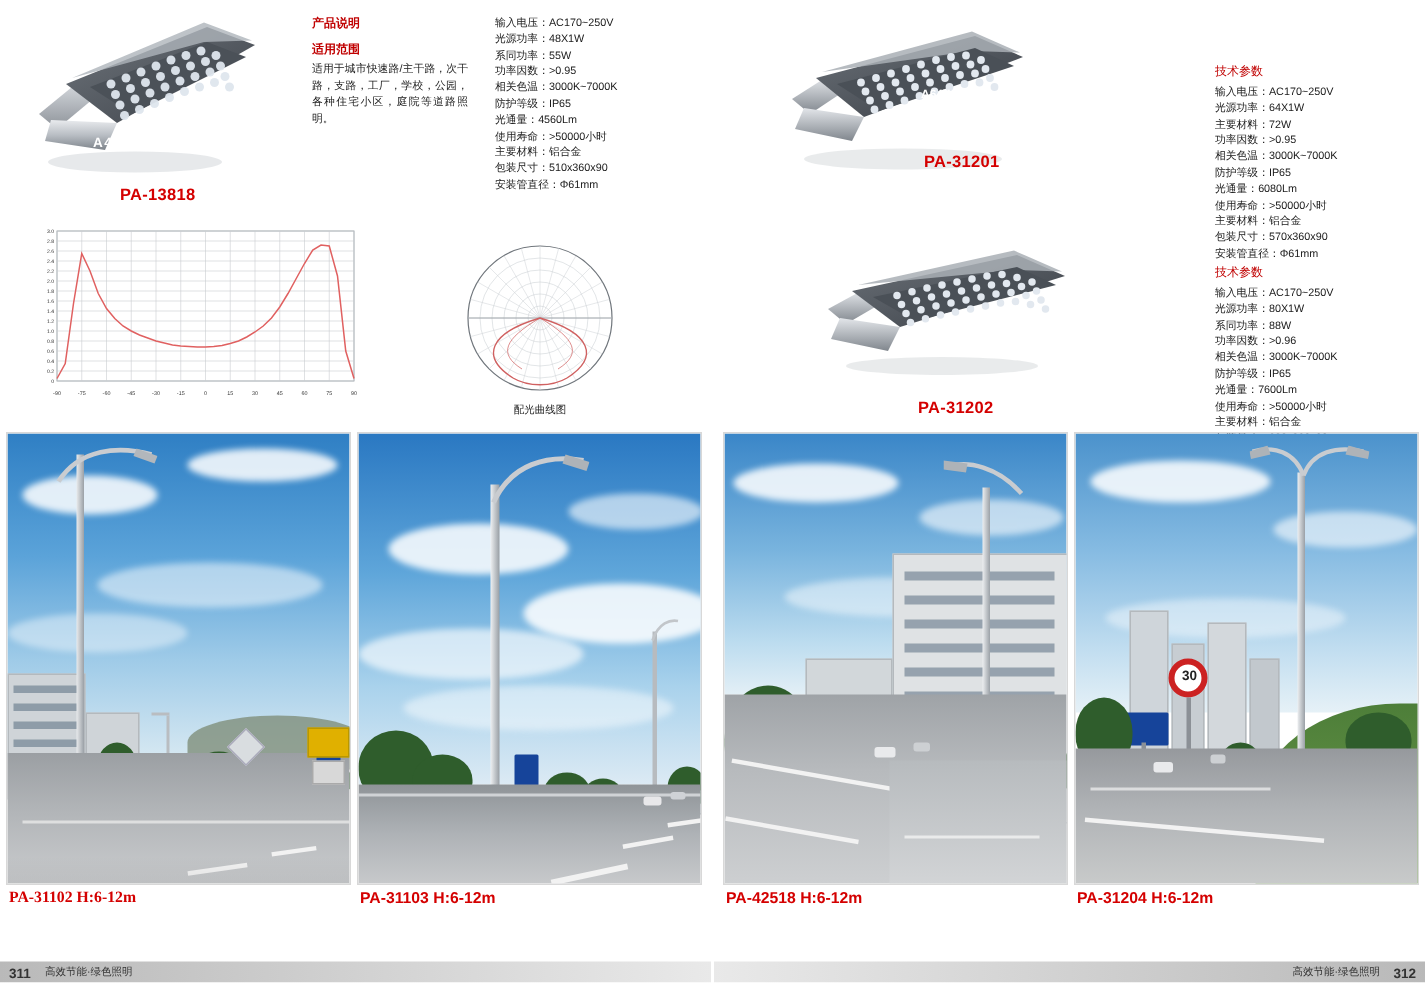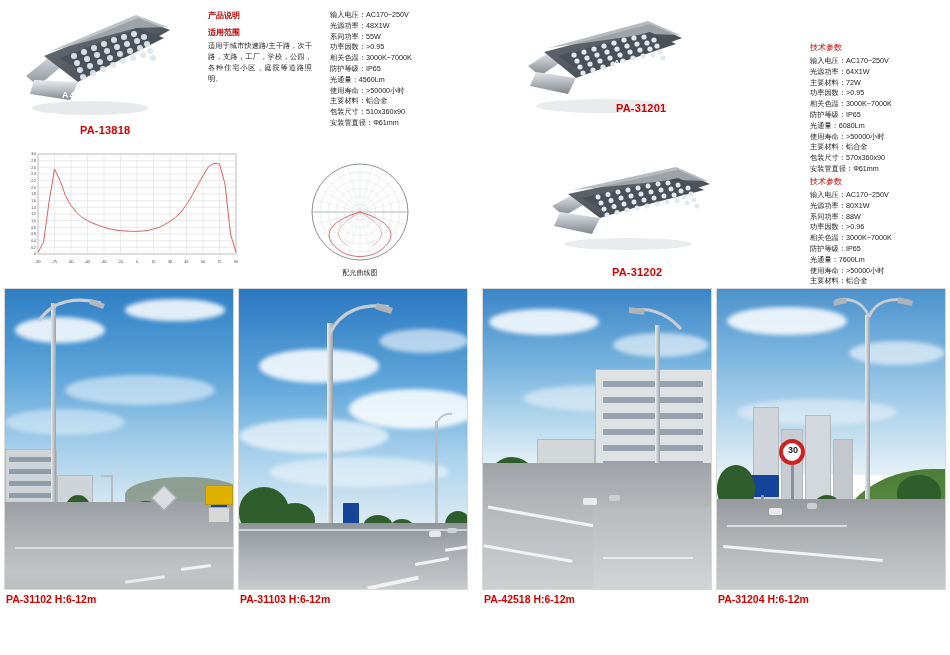--- a/index.html
+++ b/index.html
@@ -507,21 +507,21 @@
     <div class="road-line" style="left:10px; bottom:40px; width:220px; height:2px; background:#e9e9e9; opacity:.8;"></div>
     <div class="road-line" style="left:120px; bottom:8px; width:40px; height:3px; transform:rotate(-8deg);"></div>
     <div class="road-line" style="left:176px; bottom:20px; width:30px; height:3px; transform:rotate(-8deg);"></div>
 
     <div class="sign-blue" style="left:206px; top:212px; width:16px; height:12px;"></div>
     <div style="position:absolute; left:200px; top:196px; width:28px; height:20px; background:#e0b000; border:1px solid #b99700;"></div>
     <div style="position:absolute; left:203px; top:218px; width:22px; height:16px; background:#d8d8d8; border:1px solid #aaa;"></div>
     <div style="position:absolute; left:150px; top:200px; width:18px; height:18px; background:#d9dde0; border:1px solid #aab; transform:rotate(45deg);"></div>
     <div style="position:absolute; left:0; bottom:0; width:100%; height:18px; background:linear-gradient(to bottom,rgba(0,0,0,0),rgba(0,0,0,.06));"></div>
   </div>
-  <div class="caption" style="left:6px; top:593px;">PA-31102 H:6-12m</div>
+  <div class="caption" style="left:6px; top:593px;font-family:Liberation Serif, serif;">PA-31102 H:6-12m</div>
 
   <div class="photo" style="left:238px; top:288px; width:230px; height:302px;">
     <div class="sky" style="height:78%; background:linear-gradient(to bottom,#2a78c2 0%,#5fa6da 40%,#a9d2ec 72%,#dceaf4 100%);"></div>
     <div class="cloud" style="left:20px; top:60px; width:120px; height:34px;"></div>
     <div class="cloud" style="left:110px; top:100px; width:130px; height:40px;"></div>
     <div class="cloud" style="left:0px; top:130px; width:150px; height:34px; opacity:.75;"></div>
     <div class="cloud" style="left:140px; top:40px; width:90px; height:24px; opacity:.7;"></div>
     <div class="cloud" style="left:30px; top:168px; width:180px; height:30px; opacity:.55;"></div>
 
     <div class="pole" style="left:88px; top:34px; width:6px; height:246px; background:linear-gradient(to right,#eef0f2,#989ea4);"></div>
@@ -630,14 +630,22 @@
 
     <div class="ground" style="height:30%; background:linear-gradient(to bottom,#96999d 0%,#b0b3b6 45%,#c8caca 100%);"></div>
     <div class="road-line" style="left:6px; bottom:34px; width:160px; height:3px; transform:rotate(5deg);"></div>
     <div class="road-line" style="left:10px; bottom:62px; width:120px; height:2px; opacity:.7;"></div>
 
     <div style="position:absolute; left:52px; bottom:74px; width:13px; height:7px; background:#e9eaec; border-radius:2px;"></div>
     <div style="position:absolute; left:90px; bottom:80px; width:10px; height:6px; background:#cdd0d3; border-radius:2px;"></div>
   </div>
   <div class="caption" style="left:718px; top:593px;">PA-31204 H:6-12m</div>
 
+  <div class="footer">
+    <div class="footer-bar-left"></div>
+    <div class="footer-bar-right"></div>
+    <div class="pg-num" style="left:6px;">311</div>
+    <div class="foot-text" style="left:30px;">高效节能·绿色照明</div>
+    <div class="pg-num" style="right:6px;">312</div>
+    <div class="foot-text" style="right:30px;">高效节能·绿色照明</div>
+  </div>
 
 </div>
 
 </body></html>

